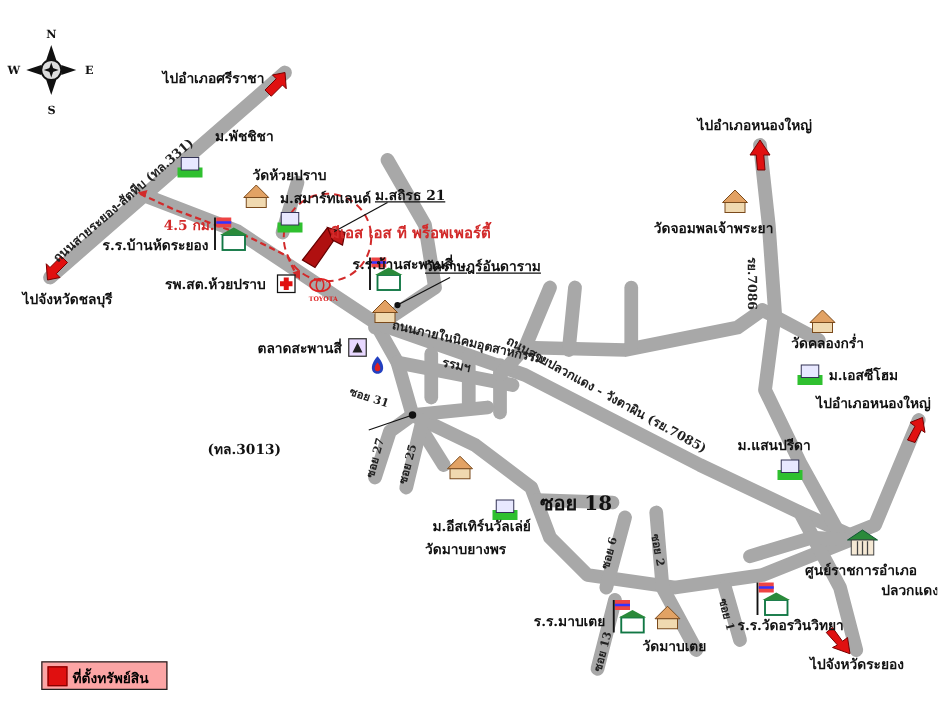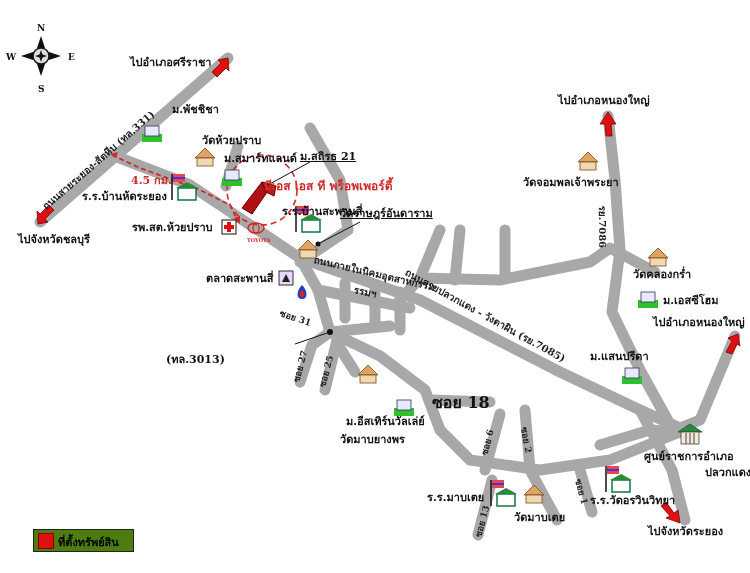--- a/index.html
+++ b/index.html
@@ -3,21 +3,21 @@
 <meta charset="utf-8">
 <style>
   html, body { margin:0; padding:0; background:#ffffff; }
   #map { position:relative; width:750px; height:573px; overflow:hidden; background:#ffffff;
          font-family:"DejaVu Serif","Liberation Serif",serif; }
   svg { position:absolute; left:0; top:0; }
   .lbl { position:absolute; font-size:11px; font-weight:bold; color:#111; white-space:nowrap; line-height:13px; }
   .u { text-decoration:underline; }
   .red { color:#d22a2a; }
   .rlbl { position:absolute; font-size:10px; font-weight:bold; color:#222; white-space:nowrap; transform-origin:left center; }
-  .legend { position:absolute; left:33px; top:529px; width:99px; height:21px; border:1px solid #222; background:#4d7c0f; }
+  .legend { position:absolute; left:33px; top:529px; width:99px; height:21px; border:1px solid #222; background:#fca5a5; }
   .legend .sw { position:absolute; left:4px; top:3px; width:14px; height:14px; background:#e01010; border:1px solid #800; }
   .legend .tx { position:absolute; left:24px; top:3px; font-size:11px; font-weight:bold; }
 </style>
 </head>
 <body>
 
 <div id="map">
 <svg width="750" height="573" viewBox="0 0 750 573">
   <g fill="none" stroke="#a8a8a8" stroke-width="11" stroke-linecap="round" stroke-linejoin="round">
 

